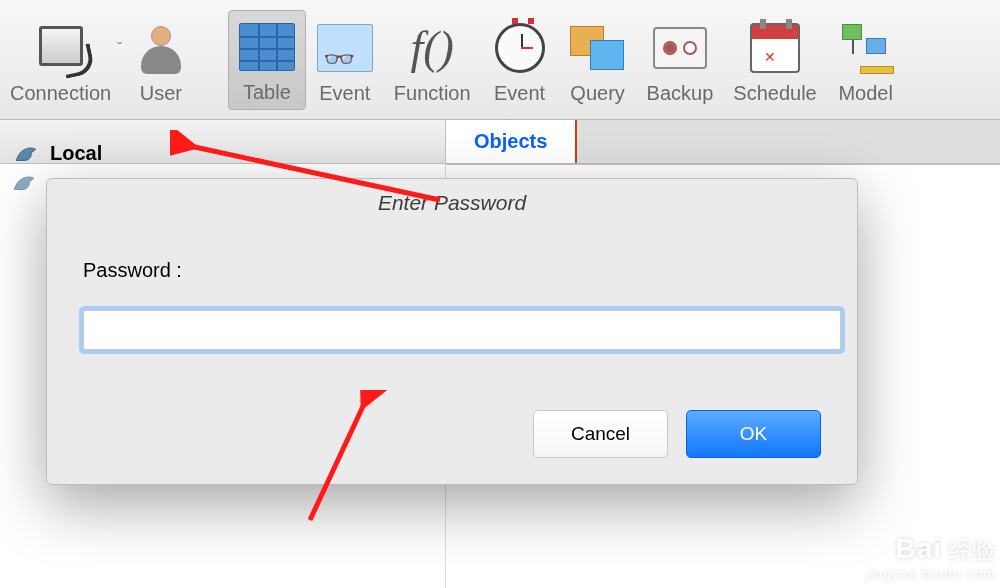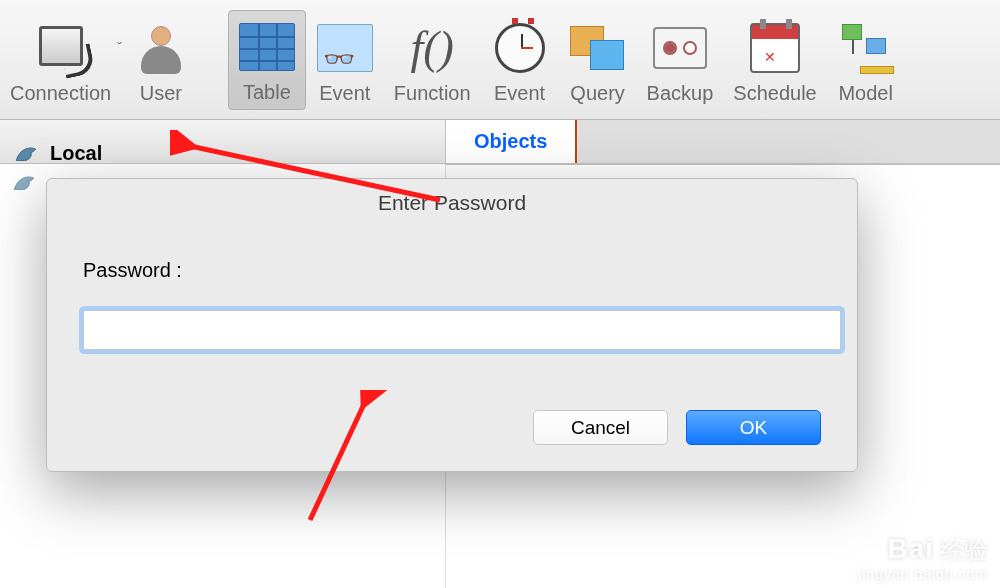--- a/index.html
+++ b/index.html
@@ -129,20 +129,21 @@
       background: #ecebeb;
       border:1px solid #bcbcbc;
       border-radius: 6px;
       box-shadow: 0 20px 60px rgba(0,0,0,0.35);
     }
     .dialog-title{
       text-align:center;
       font-size:21px;
       color:#3c3c3c;
       padding:12px 0 14px 0;
+      font-style:italic;
     }
     .dialog-body{
       padding: 30px 16px 10px 36px;
     }
     .password-label{
       font-size:20px;
       color:#000;
       margin-bottom:28px;
     }
     .password-input{
@@ -157,21 +158,21 @@
       background:#fff;
     }
     .dialog-buttons{
       display:flex;
       justify-content:flex-end;
       gap:18px;
       padding: 50px 36px 26px 36px;
     }
     .btn{
       min-width:135px;
-      height:35px;
+      height:48px;
       border-radius:5px;
       font-size:19px;
       cursor:pointer;
       border:1px solid #c8c8c8;
     }
     .btn-default{
       background: linear-gradient(to bottom, #ffffff, #f6f6f6);
       color:#000;
     }
     .btn-primary{
@@ -224,21 +225,21 @@
 
     .dolphin-icon{width:28px;height:26px;}
     
     .arrow{
       position:absolute;
       pointer-events:none;
     }
     
     .watermark{
       position:absolute;
-      right:12px;
+      right:4px;
       bottom:6px;
       color:#fff;
       opacity:0.65;
       text-align:right;
       text-shadow:0 0 4px rgba(0,0,0,0.3);
     }
     .watermark .bai{font-size:28px;font-weight:700;letter-spacing:1px;}
     .watermark .jing{font-size:24px;font-weight:400;margin-left:6px;}
     .watermark .sub{font-size:14px;letter-spacing:1px;}
     .paw{

